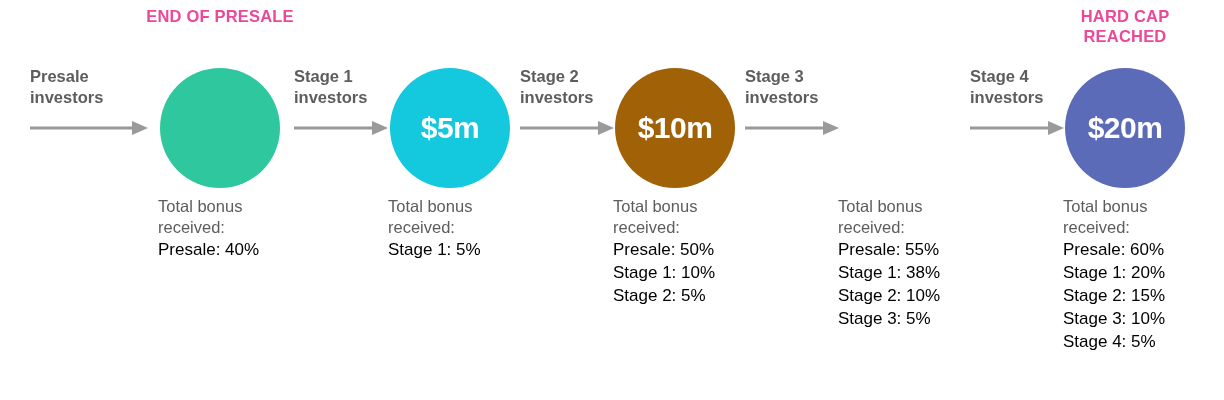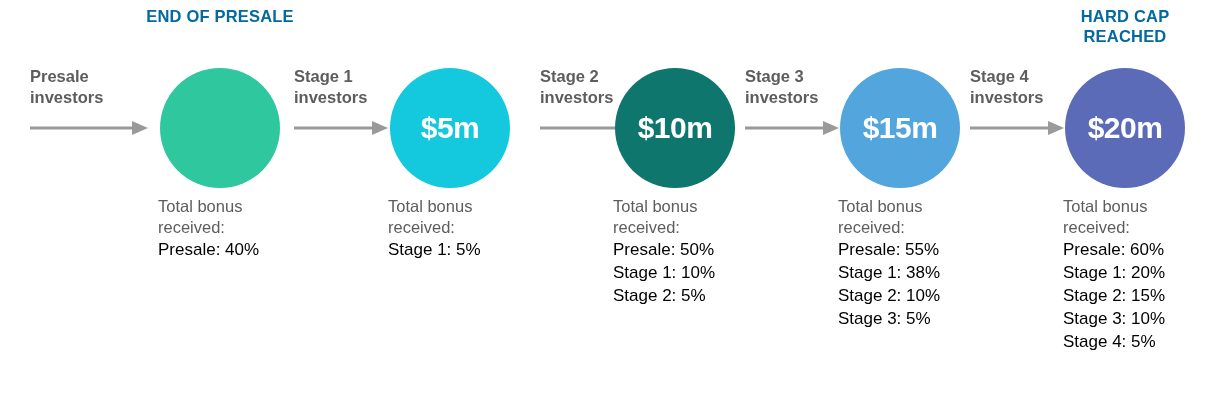--- a/index.html
+++ b/index.html
@@ -34,21 +34,21 @@
   .stage-heading {
     position: absolute;
     top: 6px;
     left: 0;
     width: 180px;
     text-align: center;
     font-size: 16.5px;
     font-weight: bold;
     line-height: 20px;
     letter-spacing: 0.2px;
-    color: #0369a1;
+    color: #ec4899;
     white-space: pre-line;
   }
 
   
   .circle {
     position: absolute;
     top: 68px;
     left: 30px;
     width: 120px;
     height: 120px;
@@ -156,34 +156,34 @@
     <div class="circle" style="background:#14c8de;">
       <span class="circle-label">$5m</span>
     </div>
     <div class="bonus" style="left:28px;">
       <div class="bonus-title">Total bonus
 received:</div>
       <div class="bonus-line">Stage 1: 5%</div>
     </div>
   </div>
 
-  <div class="connector" style="left:540px;">
+  <div class="connector" style="left:520px;">
     <div class="connector-label">Stage 2
 investors</div>
     <div class="connector-arrow">
       <svg width="96" height="20" viewBox="0 0 96 20" aria-hidden="true">
         <line x1="0" y1="10" x2="80" y2="10" stroke="#9a9a9a" stroke-width="3"></line>
         <polygon points="78,3 94,10 78,17" fill="#9a9a9a"></polygon>
       </svg>
     </div>
   </div>
 
   <div class="stage" style="left:585px;">
 
-    <div class="circle" style="background:#0f766e;">
+    <div class="circle" style="background:#a16207;">
       <span class="circle-label">$10m</span>
     </div>
     <div class="bonus" style="left:28px;">
       <div class="bonus-title">Total bonus
 received:</div>
       <div class="bonus-line">Presale: 50%</div>
       <div class="bonus-line">Stage 1: 10%</div>
       <div class="bonus-line">Stage 2: 5%</div>
     </div>
   </div>
@@ -194,23 +194,20 @@
     <div class="connector-arrow">
       <svg width="96" height="20" viewBox="0 0 96 20" aria-hidden="true">
         <line x1="0" y1="10" x2="80" y2="10" stroke="#9a9a9a" stroke-width="3"></line>
         <polygon points="78,3 94,10 78,17" fill="#9a9a9a"></polygon>
       </svg>
     </div>
   </div>
 
   <div class="stage" style="left:810px;">
 
-    <div class="circle" style="background:#53a5dd;">
-      <span class="circle-label">$15m</span>
-    </div>
     <div class="bonus" style="left:28px;">
       <div class="bonus-title">Total bonus
 received:</div>
       <div class="bonus-line">Presale: 55%</div>
       <div class="bonus-line">Stage 1: 38%</div>
       <div class="bonus-line">Stage 2: 10%</div>
       <div class="bonus-line">Stage 3: 5%</div>
     </div>
   </div>
 

